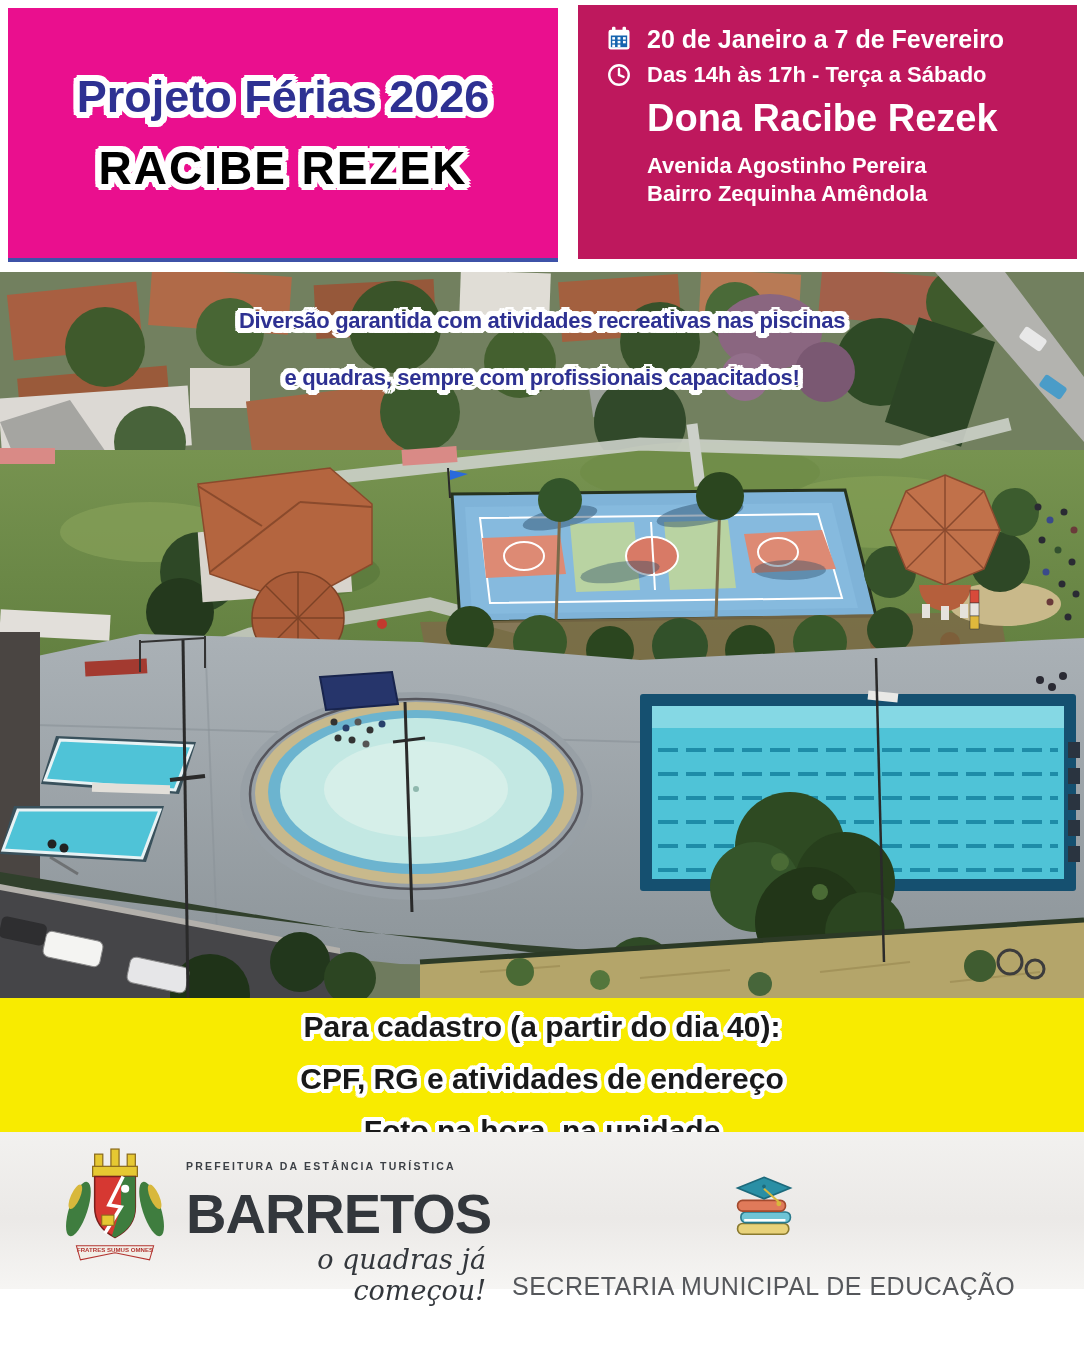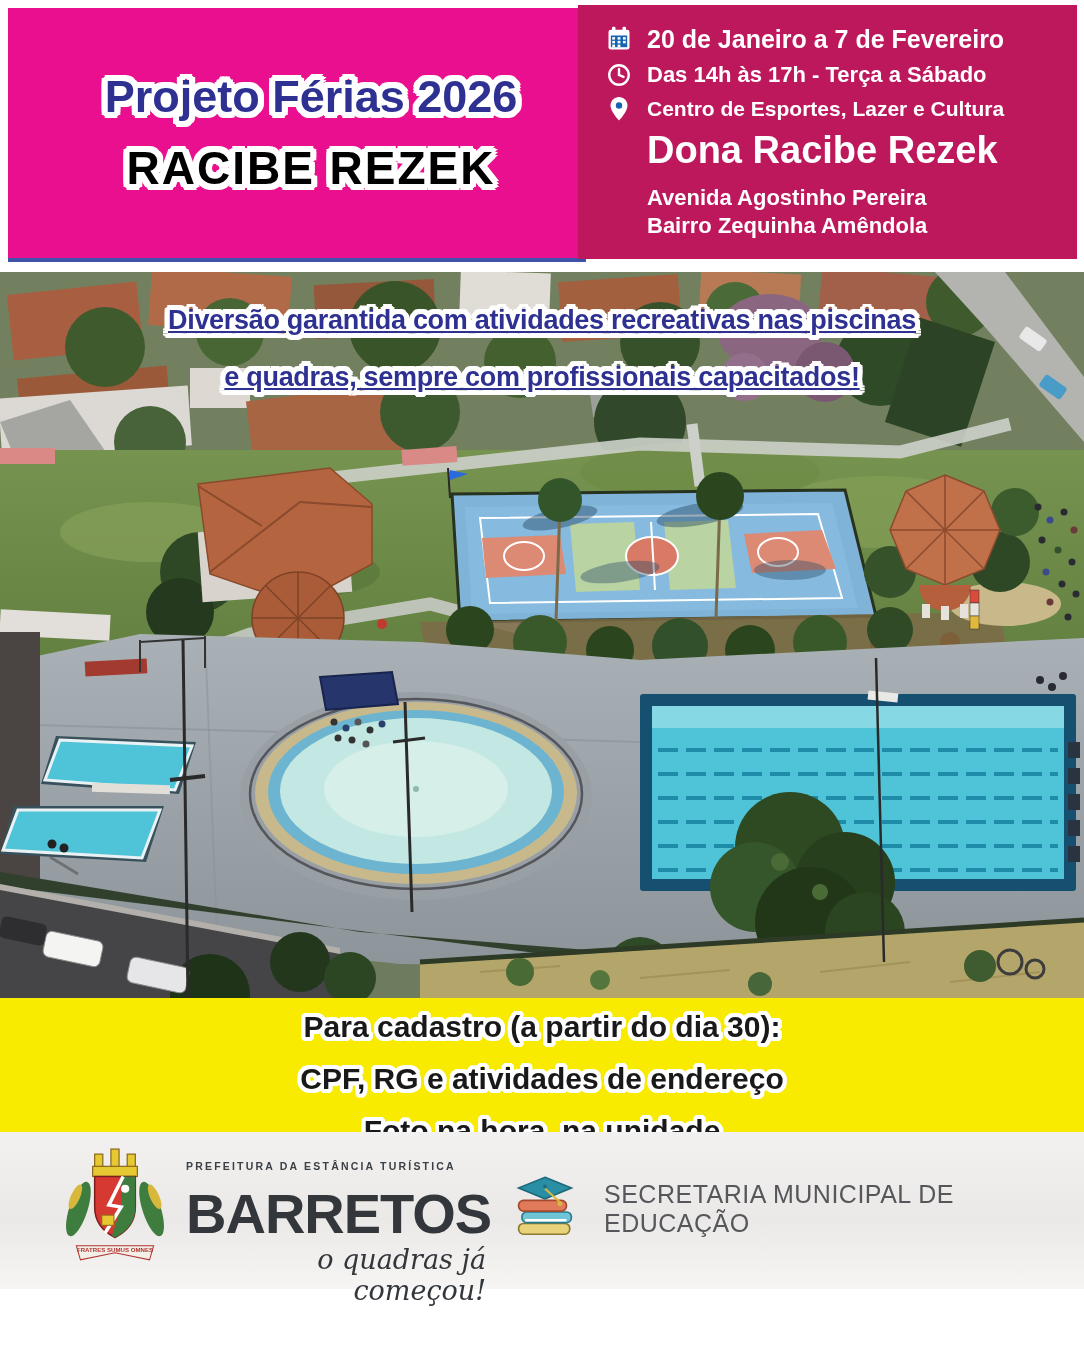--- a/index.html
+++ b/index.html
@@ -1,21 +1,21 @@
 <!DOCTYPE html>
 <html><head>
 <meta charset="utf-8">
 <style>
   html,body{margin:0;padding:0;background:#ffffff;}
   .poster{position:relative;width:1084px;height:1354px;background:#ffffff;overflow:hidden;
           font-family:"Liberation Sans",sans-serif;}
   
   .title-box{position:absolute;left:8px;top:8px;width:550px;height:250px;background:#EA0F8E;
              border-bottom:4px solid #3d52a8;display:flex;flex-direction:column;align-items:center;
-             justify-content:center;gap:18px;padding-left:28px;}
+             justify-content:center;gap:18px;}
   .title-line1{font-size:45px;font-weight:bold;color:#2E3192;letter-spacing:0;}
   .title-line2{font-size:46px;font-weight:bold;color:#000000;letter-spacing:2px;}
   .ow6{text-shadow:6px 0 0 #fff,-6px 0 0 #fff,0 6px 0 #fff,0 -6px 0 #fff,
        4px 4px 0 #fff,-4px 4px 0 #fff,4px -4px 0 #fff,-4px -4px 0 #fff,
        6px 3px 0 #fff,-6px 3px 0 #fff,6px -3px 0 #fff,-6px -3px 0 #fff,
        3px 6px 0 #fff,-3px 6px 0 #fff,3px -6px 0 #fff,-3px -6px 0 #fff;}
   .ow5{text-shadow:5px 0 0 #fff,-5px 0 0 #fff,0 5px 0 #fff,0 -5px 0 #fff,
        3.5px 3.5px 0 #fff,-3.5px 3.5px 0 #fff,3.5px -3.5px 0 #fff,-3.5px -3.5px 0 #fff,
        5px 2.5px 0 #fff,-5px 2.5px 0 #fff,5px -2.5px 0 #fff,-5px -2.5px 0 #fff,
        2.5px 5px 0 #fff,-2.5px 5px 0 #fff,2.5px -5px 0 #fff,-2.5px -5px 0 #fff;}
@@ -28,38 +28,38 @@
   .info-row{display:flex;align-items:center;gap:13px;}
   .info-row .ic{width:30px;height:30px;flex:0 0 30px;display:flex;align-items:center;justify-content:center;}
   .r1{font-size:25px;font-weight:bold;height:36px;}
   .r2{font-size:22px;font-weight:bold;height:36px;}
   .r3{font-size:21px;font-weight:bold;height:32px;}
   .venue-name{font-size:38px;font-weight:bold;margin:4px 0 12px 43px;letter-spacing:0;}
   .addr{font-size:22px;font-weight:bold;margin-left:43px;line-height:28px;}
   
   .photo{position:absolute;left:0;top:272px;width:1084px;height:726px;overflow:hidden;background:#6f7b5e;}
   .caption{position:absolute;left:0;top:292px;width:1084px;text-align:center;z-index:5;}
-  .caption .cap-line{display:block;font-size:27px;font-weight:bold;color:#2E3192;
-                     letter-spacing:-0.3px;line-height:57px;text-decoration:underline;}
+  .caption .cap-line{display:block;font-size:22px;font-weight:bold;color:#2E3192;
+                     letter-spacing:-0.3px;line-height:57px;}
   
   .registration{position:absolute;left:0;top:998px;width:1084px;height:162px;background:#F8EB00;
                 display:flex;flex-direction:column;align-items:center;justify-content:center;gap:6px;}
   .reg-line{font-size:30px;font-weight:bold;color:#191919;letter-spacing:0;line-height:46px;}
   
   .divider-band{position:absolute;left:0;top:1160px;width:1084px;height:37px;
      background:linear-gradient(180deg,#fbfaf9 0%,#e7e5e3 35%,#d4d2d0 62%,#efeeec 100%);}
   .footer{position:absolute;left:0;top:1132px;width:1084px;height:157px;
      background:linear-gradient(180deg,#f2f1ef 0%,#ebe9e7 55%,#f6f5f3 100%);}
   .crest{position:absolute;left:64px;top:14px;width:102px;height:122px;}
   .brand{position:absolute;left:186px;top:28px;width:300px;}
   .prefeitura{font-size:10.5px;font-weight:bold;letter-spacing:2.2px;color:#3c4046;}
   .city{font-size:56px;font-weight:bold;color:#33373c;line-height:0.98;letter-spacing:-1px;margin-top:15px;}
   .slogan{font-family:"DejaVu Serif",serif;font-style:italic;font-size:27px;color:#33373c;
           text-align:right;margin-top:2px;}
-  .edu{position:absolute;left:512px;top:40px;display:flex;align-items:center;gap:26px;}
+  .edu{position:absolute;left:512px;top:40px;display:flex;align-items:center;gap:26px;flex-direction:column;}
   .edu-text{font-size:25px;color:#55575b;letter-spacing:0.5px;}
 </style>
 </head>
 <body>
 
 <div class="poster">
 
   <div class="title-box">
     <div class="title-line1 ow6">Projeto Férias 2026</div>
     <div class="title-line2 ow6">RACIBE REZEK</div>
@@ -89,29 +89,20 @@
     </div>
     <div class="info-row r2">
       <span class="ic">
         <svg width="26" height="26" viewBox="0 0 24 24">
           <circle cx="12" cy="12" r="9" fill="none" stroke="#fff" stroke-width="2.2"></circle>
           <line x1="12" y1="12" x2="12" y2="6.5" stroke="#fff" stroke-width="2.2" stroke-linecap="round"></line>
           <line x1="12" y1="12" x2="16.2" y2="13.8" stroke="#fff" stroke-width="2.2" stroke-linecap="round"></line>
         </svg>
       </span>
       <span>Das 14h às 17h - Terça a Sábado</span>
-    </div>
-    <div class="info-row r3">
-      <span class="ic">
-        <svg width="24" height="26" viewBox="0 0 24 26">
-          <path d="M12 1 C7.3 1 3.5 4.8 3.5 9.5 c0 6.3 8.5 15 8.5 15 s8.5 -8.7 8.5 -15 C20.5 4.8 16.7 1 12 1 z" fill="#fff"></path>
-          <circle cx="12" cy="9.5" r="3.2" fill="#1564AF"></circle>
-        </svg>
-      </span>
-      <span>Centro de Esportes, Lazer e Cultura</span>
     </div>
     <div class="venue-name">Dona Racibe Rezek</div>
     <div class="addr">Avenida Agostinho Pereira</div>
     <div class="addr">Bairro Zequinha Amêndola</div>
   </div>
 
   <div class="photo">
     <svg width="1084" height="726" viewBox="0 0 1084 726">
       <defs>
         <linearGradient id="lawnG" x1="0" y1="0" x2="0" y2="1">
@@ -410,21 +401,21 @@
     </svg>
 
     
     <div class="caption" style="top:20px;">
       <span class="cap-line ow5">Diversão garantida com atividades recreativas nas piscinas</span>
       <span class="cap-line ow5">e quadras, sempre com profissionais capacitados!</span>
     </div>
   </div>
 
   <div class="registration">
-    <div class="reg-line ow4">Para cadastro (a partir do dia 30):</div>
+    <div class="reg-line ow4">Para cadastro (a partir do dia 40):</div>
     <div class="reg-line ow4">CPF, RG e atividades de endereço</div>
     <div class="reg-line ow4">Foto na hora, na unidade</div>
   </div>
 
   <div class="divider-band"></div>
 
   <div class="footer">
 
     <div class="crest">
       <svg width="102" height="122" viewBox="0 0 100 120">

